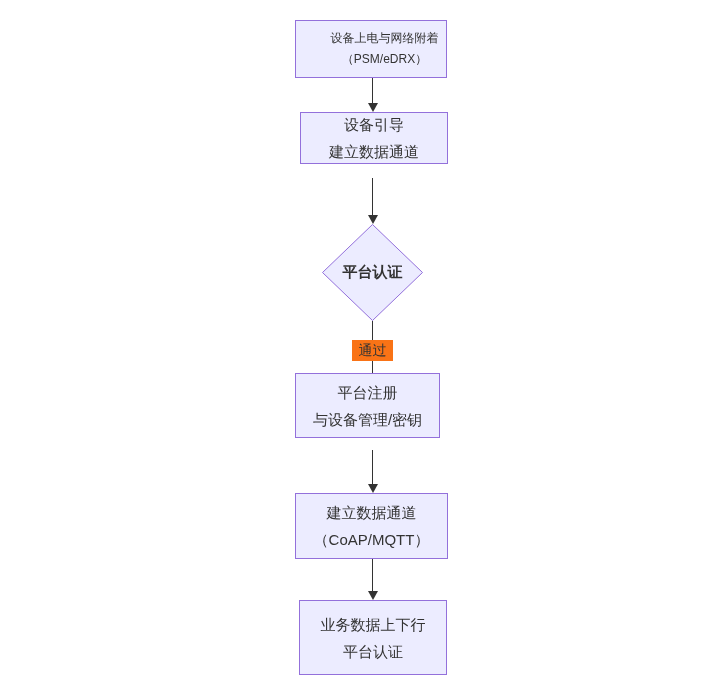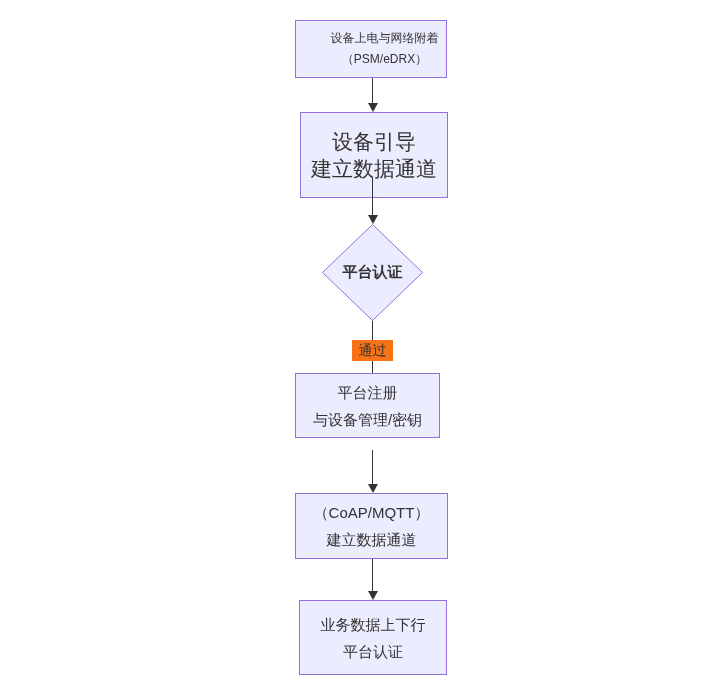--- a/index.html
+++ b/index.html
@@ -23,21 +23,21 @@
     color: #333333;
     display: flex;
     flex-direction: column;
     align-items: center;
     justify-content: center;
     text-align: center;
   }
   .node span { display: block; white-space: nowrap; }
 
   .n-start    { left: 295px; top: 20px;  width: 152px; height: 58px; font-size: 12px; line-height: 21px; padding-left: 27px; }
-  .n-boot     { left: 300px; top: 112px; width: 148px; height: 86px; font-size: 21px; line-height: 27px; }
+  .n-boot     { left: 300px; top: 112px; width: 148px; height: 52px; font-size: 15px; line-height: 27px; }
   .n-register { left: 295px; top: 373px; width: 145px; height: 65px; font-size: 15px; line-height: 27px; align-items: center; }
   .n-channel  { left: 295px; top: 493px; width: 153px; height: 66px; font-size: 15px; line-height: 27px; }
   .n-business { left: 299px; top: 600px; width: 148px; height: 75px; font-size: 15px; line-height: 27px; }
 
   .diamond-wrap {
     position: absolute;
     left: 322px; top: 224px;
     width: 101px; height: 97px; font-weight: bold;
   }
   .diamond-wrap svg { display: block; }
@@ -120,22 +120,22 @@
 
   <div class="node n-register">
     <span>平台注册</span>
     <span>与设备管理/密钥</span>
   </div>
 
   <div class="edge-line e4"></div>
   <div class="arrow-head h4"></div>
 
   <div class="node n-channel">
+    <span>建立数据通道</span>
     <span>（CoAP/MQTT）</span>
-    <span>建立数据通道</span>
   </div>
 
   <div class="edge-line e5"></div>
   <div class="arrow-head h5"></div>
 
   <div class="node n-business">
     <span>业务数据上下行</span>
     <span>平台认证</span>
   </div>
 

